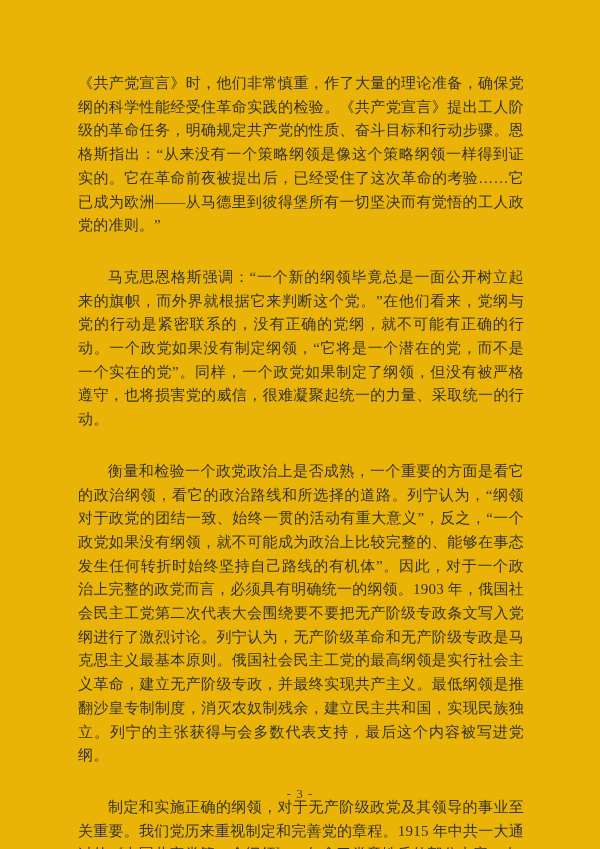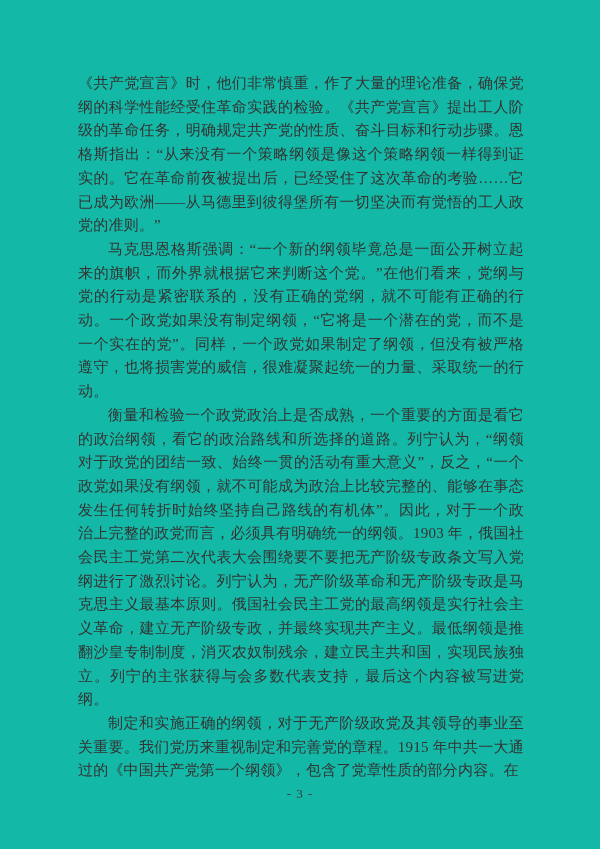--- a/index.html
+++ b/index.html
@@ -13,41 +13,42 @@
     position: relative;
     overflow: hidden;
     font-family: "Liberation Serif", "DejaVu Serif", serif;
   }
   .page {
     position: absolute;
     left: 0;
     top: 0;
     width: 600px;
     height: 849px;
-    background: #14b8a6;
+    background: #eab308;
   }
   .body-text {
     position: absolute;
     left: 78px;
     top: 72px;
     width: 446px;
     color: #333333;
   }
   .body-text p {
     margin: 0;
     padding: 0;
     font-size: 15px;
     line-height: 23.7px;
     text-align: justify;
     text-justify: inter-ideograph;
     letter-spacing: 0.2px;
     word-break: break-all;
   }
   .body-text p.indent {
     text-indent: 2em;
+    margin-top: 28px;
   }
   .page-footer {
     position: absolute;
     left: 0;
     top: 786px;
     width: 600px;
     text-align: center;
     font-size: 13px;
     color: #3a3a3a;
     letter-spacing: 1px;

